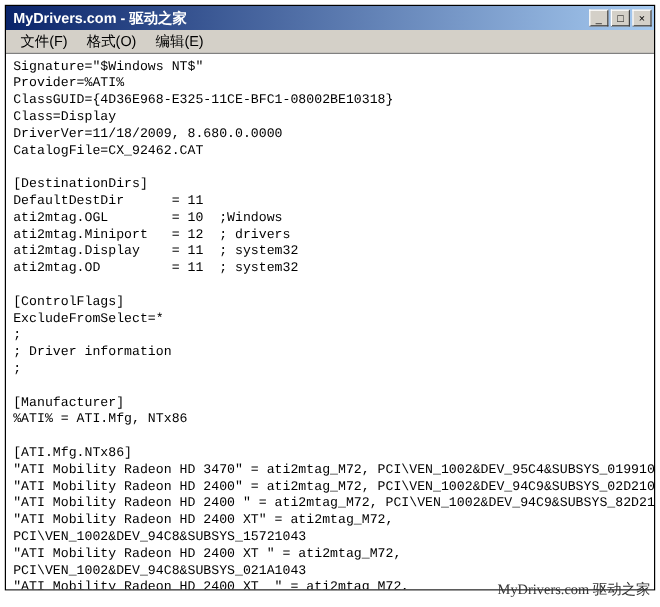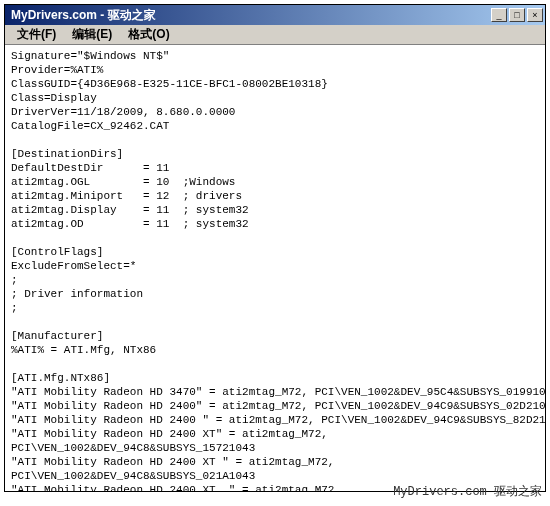--- a/index.html
+++ b/index.html
@@ -2,41 +2,41 @@
 <html><head>
 <meta charset="utf-8">
 <style>
 * { margin: 0; padding: 0; box-sizing: border-box; }
 body { width: 550px; height: 506px; background: #fff; font-family: "SimSun", "MS Sans Serif", sans-serif; position: relative; }
 .window { width: 542px; margin: 4px; border: 1px solid #000; background: #fff; }
 .titlebar { background: linear-gradient(to right, #0a246a, #a6caf0); height: 20px; display: flex; align-items: center; padding: 0 2px; gap: 16px; }
 .titlebar-text { color: #fff; font-size: 12px; font-weight: bold; flex: 1; padding-left: 4px; }
 .titlebar-buttons { display: flex; gap: 2px; }
 .tb-btn { width: 16px; height: 14px; background: #d4d0c8; border: 1px solid #fff; border-right-color: #404040; border-bottom-color: #404040; font-size: 9px; line-height: 12px; text-align: center; cursor: pointer; font-family: "Marlett", sans-serif; }
-.menubar { background: #d4d0c8; height: 20px; display: flex; align-items: center; padding: 0 4px; border-bottom: 1px solid #808080; font-size: 12px; font-weight: bold; }
+.menubar { background: #d4d0c8; height: 20px; display: flex; align-items: center; padding: 0 4px; border-bottom: 1px solid #808080; font-size: 12px; }
 .menu-item { padding: 2px 8px; cursor: pointer; }
 .content { background: #fff; padding: 4px 6px; font-family: "Courier New", "SimSun", monospace; font-size: 11px; line-height: 14px; white-space: pre; overflow: hidden; height: 446px; color: #000; }
-.watermark { position: absolute; bottom: 6px; right: 8px; font-size: 12px; color: #333; font-family: Liberation Mono, monospace; }
+.watermark { position: absolute; bottom: 6px; right: 8px; font-size: 12px; color: #333; font-family: Liberation Serif, serif; }
 </style>
 </head>
 <body>
 
 <div class="window">
   <div class="titlebar">
     <span class="titlebar-text">MyDrivers.com - 驱动之家</span>
     <div class="titlebar-buttons">
       <div class="tb-btn">_</div>
       <div class="tb-btn">□</div>
       <div class="tb-btn">×</div>
     </div>
   </div>
   <div class="menubar">
     <span class="menu-item">文件(F)</span>
+    <span class="menu-item">格式(O)</span>
     <span class="menu-item">编辑(E)</span>
-    <span class="menu-item">格式(O)</span>
   </div>
   <div class="content">Signature="$Windows NT$"
 Provider=%ATI%
 ClassGUID={4D36E968-E325-11CE-BFC1-08002BE10318}
 Class=Display
 DriverVer=11/18/2009, 8.680.0.0000
 CatalogFile=CX_92462.CAT
 
 [DestinationDirs]
 DefaultDestDir      = 11

